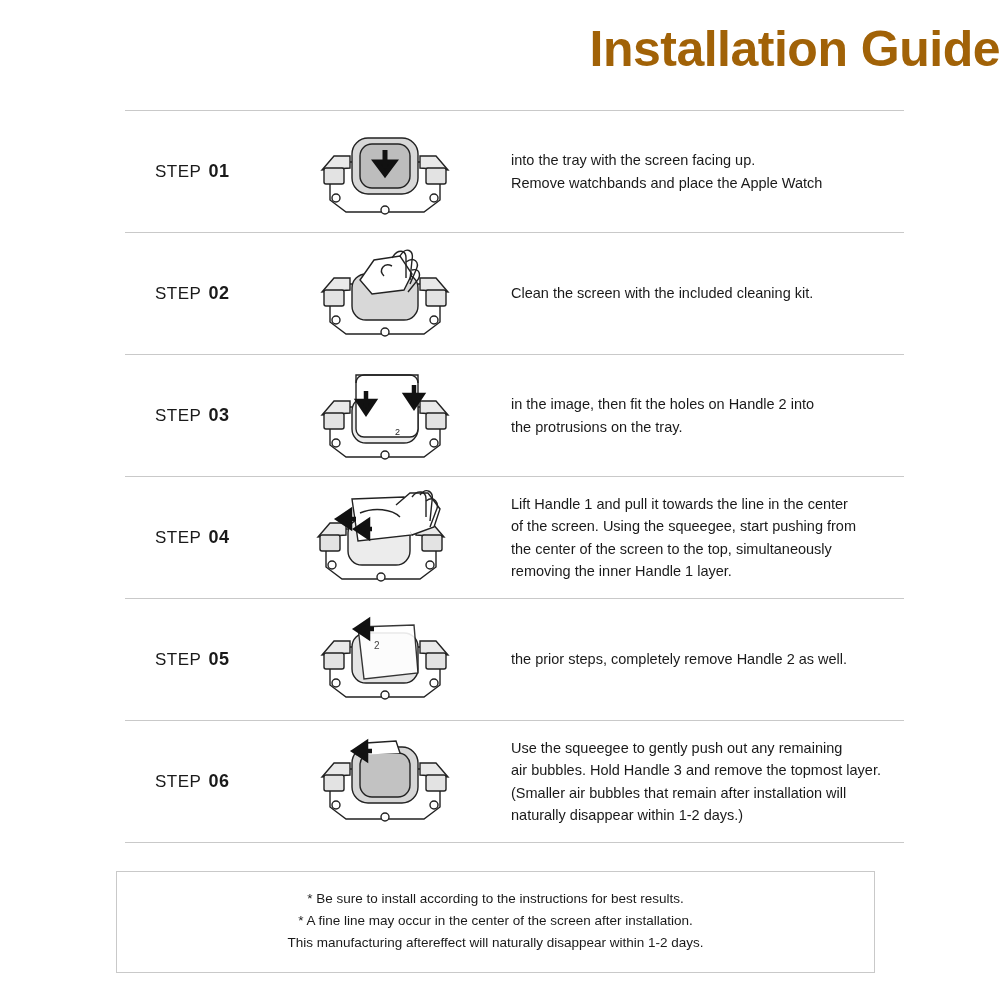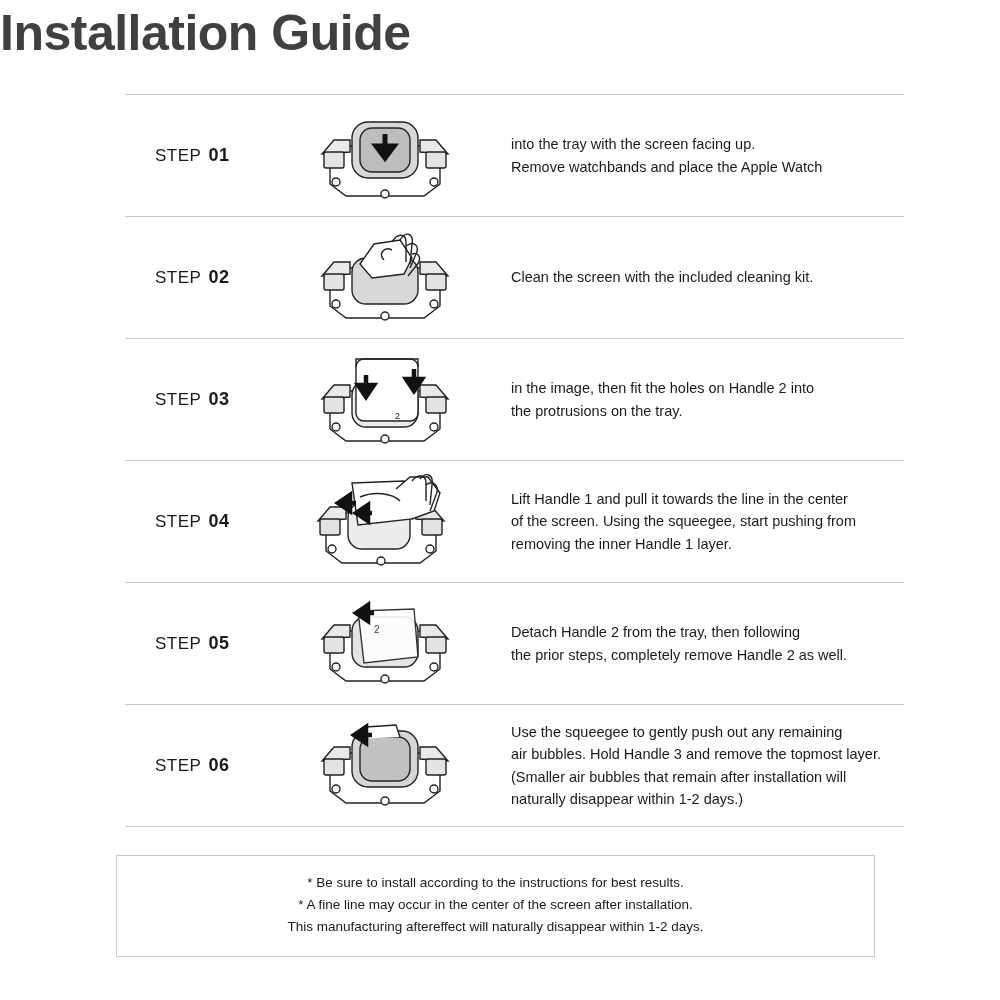--- a/index.html
+++ b/index.html
@@ -13,28 +13,28 @@
     color: #1a1a1a;
   }
   .page {
     width: 1000px;
     height: 1000px;
     position: relative;
     background: #ffffff;
     overflow: hidden;
   }
   .title {
-    text-align: left;
+    text-align: right;
     font-size: 50px;
     font-weight: bold;
     letter-spacing: -0.5px;
-    margin: 6px 0 0 0;
+    margin: 22px 0 0 0;
     padding: 0;
     line-height: 1.1;
-    color: #404040;
+    color: #a16207;
   }
   .steps {
     margin: 33px 96px 0 125px;
     border-top: 1px solid #c9c9c9;
   }
   .step-row {
     display: flex;
     align-items: center;
     border-bottom: 1px solid #c9c9c9;
     min-height: 122px;
@@ -201,20 +201,21 @@
             <path d="M120 12 C126 4 134 8 132 18 L130 38"></path>
             <path d="M126 18 C134 12 140 20 136 28 L130 44"></path>
           </g>
           <path d="M56 36 L44 36 M38 36 L50 28 L50 44 Z" stroke="#111" stroke-width="4.5" fill="#111"></path>
           <path d="M72 46 L62 46 M56 46 L68 38 L68 54 Z" stroke="#111" stroke-width="4.5" fill="#111"></path>
         </svg>
       </div>
       <div class="step-text">
         <div>Lift Handle 1 and pull it towards the line in the center</div>
         <div>of the screen. Using the squeegee, start pushing from</div>
+        <div>the center of the screen to the top, simultaneously</div>
         <div>removing the inner Handle 1 layer.</div>
       </div>
     </div>
 
     <div class="step-row">
       <div class="step-label">
         <span>STEP</span><span class="num">05</span>
       </div>
       <div class="step-figure">
         <svg width="170" height="105" viewBox="0 0 170 105">
@@ -228,21 +229,20 @@
             <circle cx="36" cy="76" r="4" fill="#fff"></circle>
             <circle cx="134" cy="76" r="4" fill="#fff"></circle>
             <circle cx="85" cy="88" r="4" fill="#fff"></circle>
             <path d="M58 20 L114 18 L118 66 L64 72 Z" fill="#fff" opacity="0.9"></path>
           </g>
           <text x="74" y="42" font-family="Liberation Sans, sans-serif" font-size="10" fill="#444">2</text>
           <path d="M74 22 L62 22 M56 22 L68 14 L68 30 Z" stroke="#111" stroke-width="4.5" fill="#111"></path>
         </svg>
       </div>
       <div class="step-text">
-        <div>Detach Handle 2 from the tray, then following</div>
         <div>the prior steps, completely remove Handle 2 as well.</div>
       </div>
     </div>
 
     <div class="step-row">
       <div class="step-label">
         <span>STEP</span><span class="num">06</span>
       </div>
       <div class="step-figure">
         <svg width="170" height="105" viewBox="0 0 170 105">

